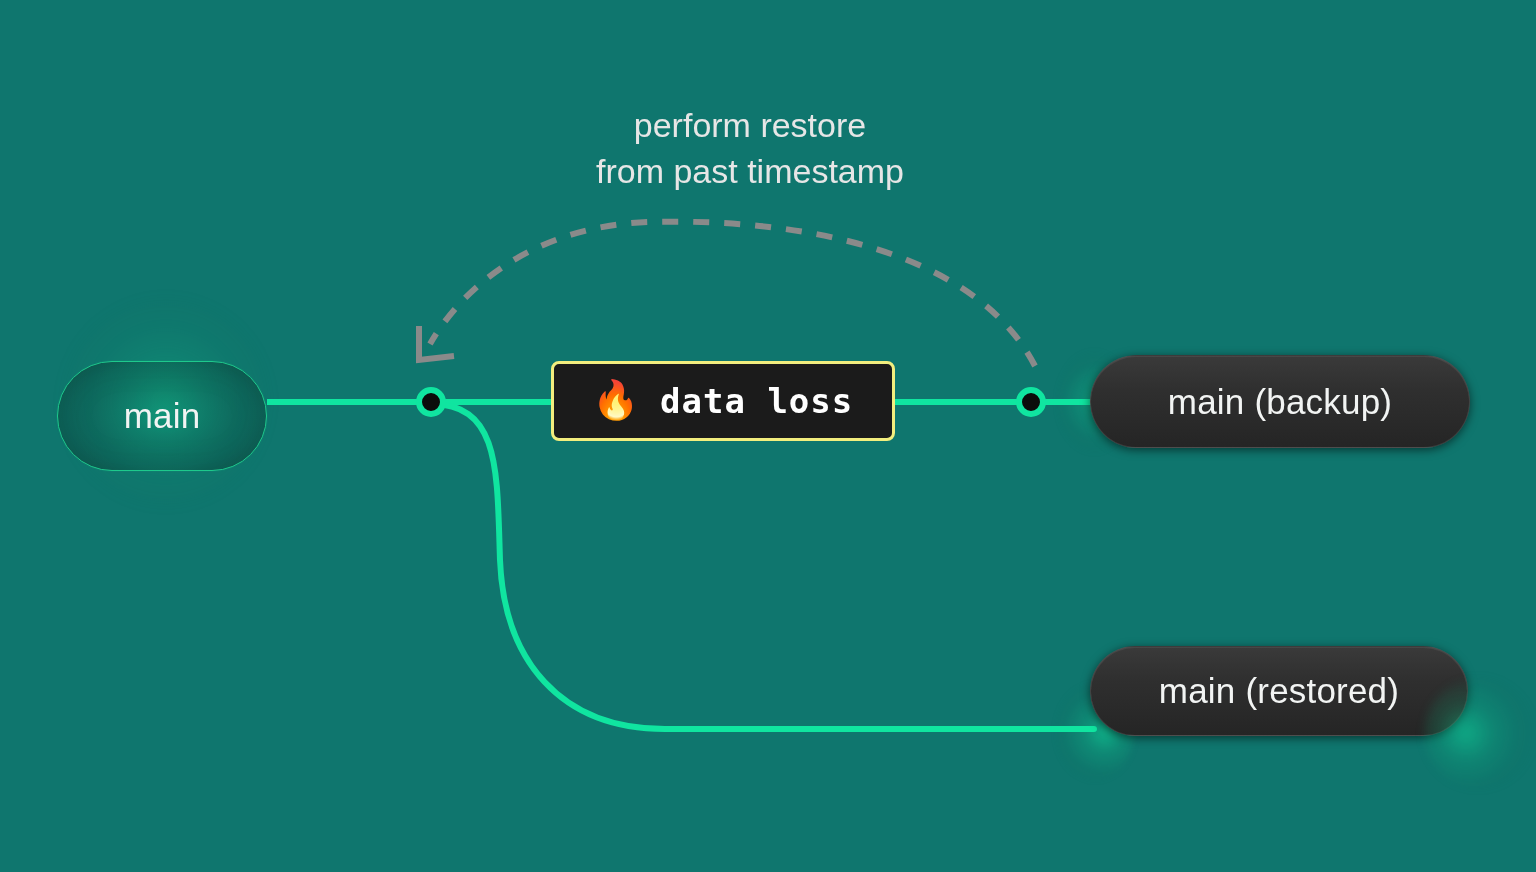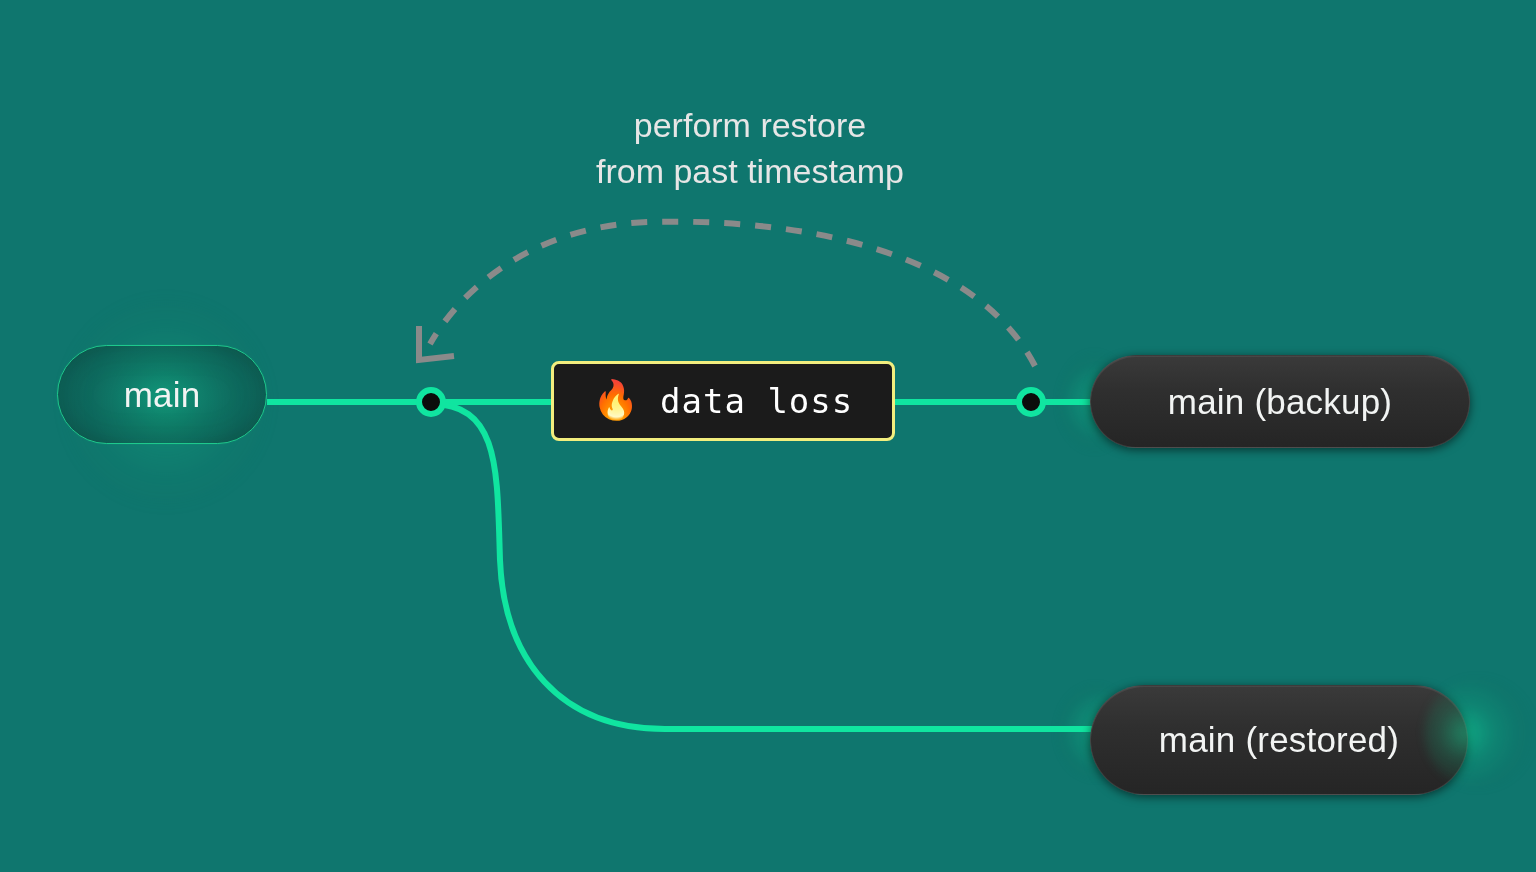--- a/index.html
+++ b/index.html
@@ -42,23 +42,23 @@
     color: #f2f4f3;
     font-size: 35px;
     font-weight: 400;
     letter-spacing: 0.2px;
     font-family: "Liberation Sans", sans-serif;
   }
 
   
   .pill-primary {
     left: 57px;
-    top: 345px;
+    top: 361px;
     width: 210px;
-    height: 99px;
+    height: 110px;
     border: 1.6px solid #1ec98c;
     background:
       radial-gradient(ellipse 70% 80% at 50% 50%, rgba(16,190,130,0.14) 0%, rgba(10,40,32,0.25) 60%, rgba(12,18,16,0.5) 100%);
     box-shadow:
       0 0 0 1px rgba(20,180,125,0.10),
       inset 0 0 40px rgba(12,200,135,0.06);
   }
   
   .halo-primary {
     position: absolute;
@@ -87,23 +87,23 @@
       0 2px 10px rgba(0,0,0,0.55);
   }
   .pill-backup {
     left: 1090px;
     top: 355px;
     width: 380px;
     height: 93px;
   }
   .pill-restored {
     left: 1090px;
-    top: 685px;
+    top: 646px;
     width: 378px;
-    height: 110px;
+    height: 90px;
   }
 
   
   .edge-glow {
     position: absolute;
     border-radius: 50%;
     pointer-events: none;
     z-index: 0;
   }
   .glow-backup-left {
@@ -164,21 +164,21 @@
   .event-emoji {
     font-size: 38px;
     line-height: 1;
     position: relative;
     top: -1px;
   }
   .event-label {
     color: #ffffff;
     font-family: "DejaVu Sans Mono", "Liberation Mono", monospace;
     font-size: 34px;
-    font-weight: 400;
+    font-weight: 700;
     letter-spacing: 1px;
   }
 
   
   .caption {
     position: absolute;
     left: 430px;
     top: 102px;
     width: 640px;
     text-align: center;

